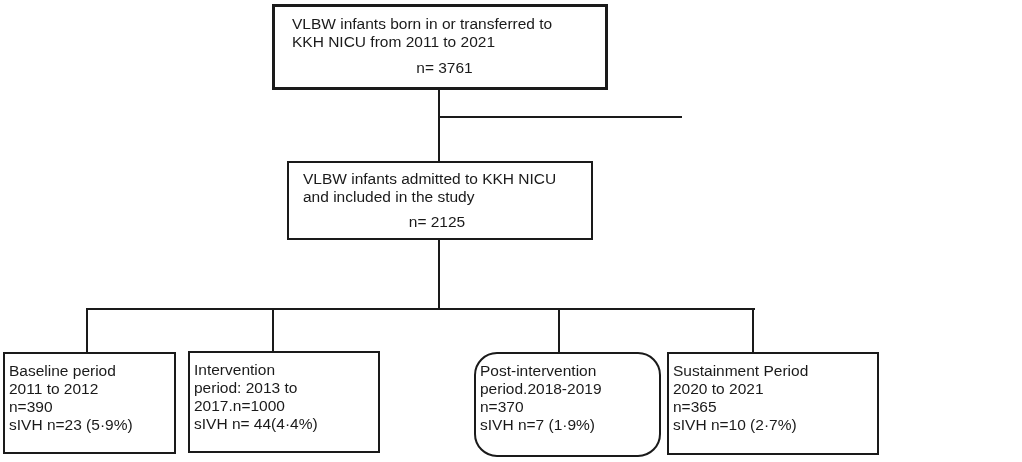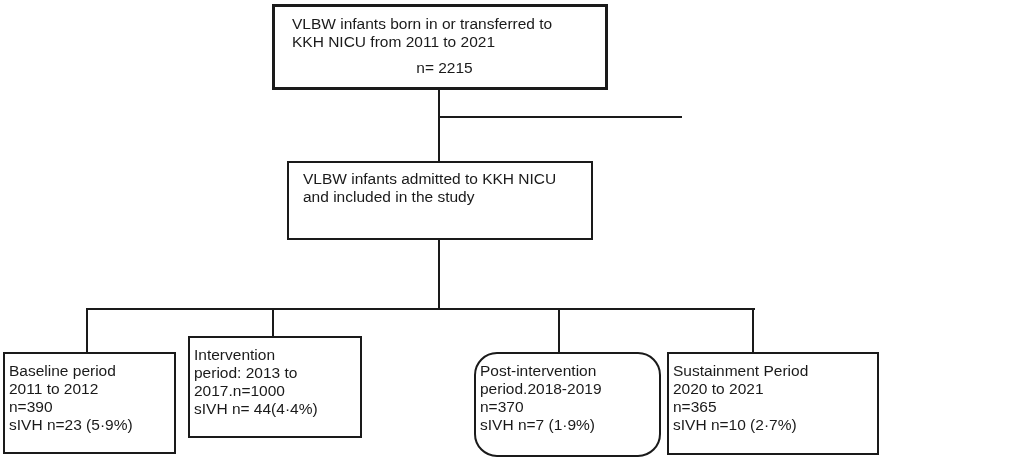--- a/index.html
+++ b/index.html
@@ -40,21 +40,21 @@
   .box-top .body { padding: 8px 8px 0 17px; }
   .box-excluded {
     left: 682px; top: 58px; width: 338px; height: 134px;
   }
   .box-excluded .body { padding: 8px 8px 0 16px; }
   .box-included {
     left: 287px; top: 161px; width: 306px; height: 79px;
   }
   .box-included .body { padding: 7px 20px 0 14px; }
   .box-p1 { left: 3px;   top: 352px; width: 173px; height: 102px; }
-  .box-p2 { left: 188px; top: 336px; width: 174px; height: 102px; }
+  .box-p2 { left: 188px; top: 351px; width: 192px; height: 102px; }
   .box-p3 { left: 474px; top: 352px; width: 187px; height: 105px; border-radius: 23px; }
   .box-p4 { left: 667px; top: 352px; width: 212px; height: 103px; }
   .box-p1 .body, .box-p2 .body, .box-p3 .body, .box-p4 .body {
     padding: 8px 4px 0 4px;
   }
   .line {
     position: absolute;
     background: #1a1a1a;
     z-index: 1;
   }
@@ -77,27 +77,28 @@
   <div class="line v-mid"></div>
   <div class="line h-branch"></div>
   <div class="line drop-1"></div>
   <div class="line drop-2"></div>
   <div class="line drop-3"></div>
   <div class="line drop-4"></div>
 
   <div class="fbox box-top">
     <div class="body">VLBW infants born in or transferred to
 KKH NICU from 2011 to 2021</div>
-    <div class="body ncenter">n= 2215</div>
+    <div class="body ncenter">n= 3761</div>
   </div>
 
 
   <div class="fbox box-included">
     <div class="body">VLBW infants admitted to KKH NICU
 and included in the study</div>
+    <div class="body ncenter">n= 2125</div>
   </div>
 
   <div class="fbox box-p1">
     <div class="body">Baseline period
 2011 to 2012
 n=390
 sIVH n=23 (5·9%)</div>
   </div>
 
   <div class="fbox box-p2">

